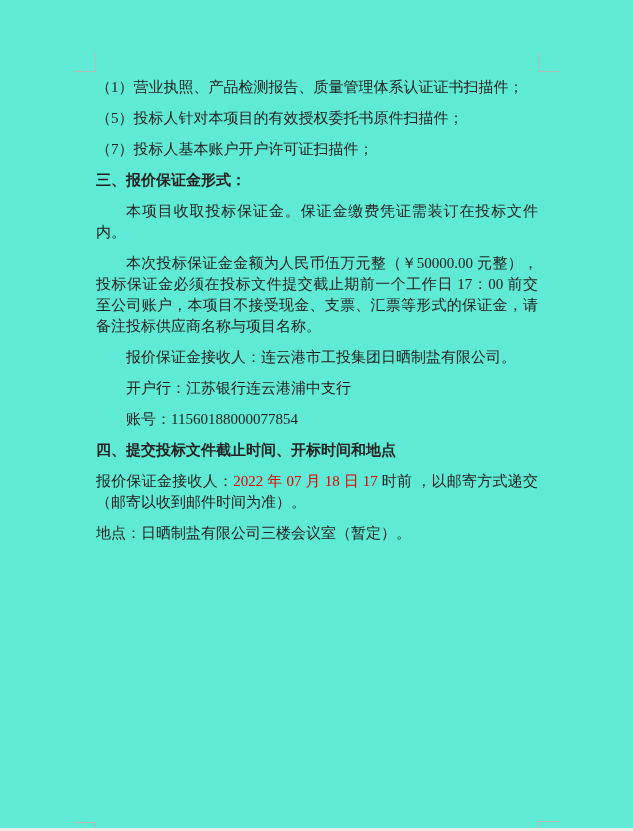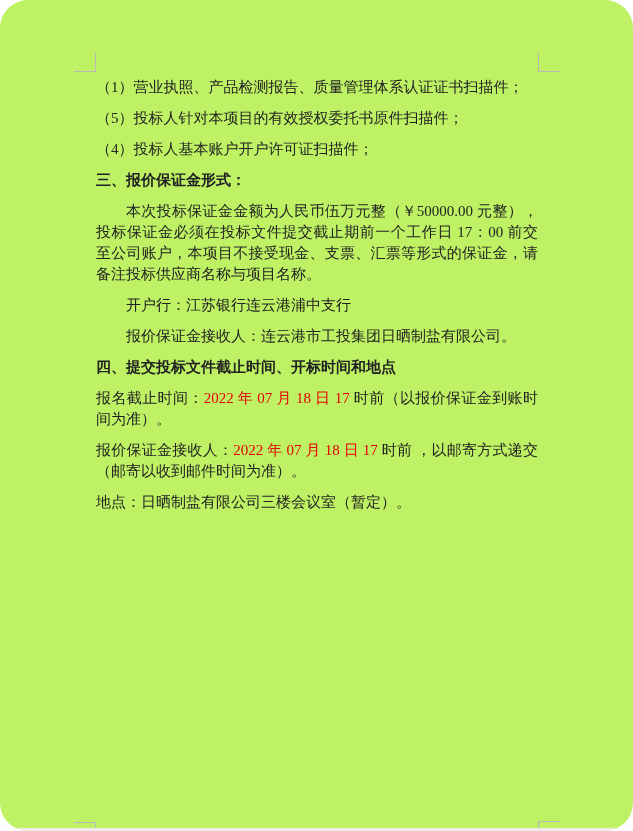--- a/index.html
+++ b/index.html
@@ -4,24 +4,23 @@
 <style>
   html, body {
     margin: 0;
     padding: 0;
     background: #ffffff;
   }
   .page {
     position: relative;
     width: 633px;
     height: 831px;
-    background: #bef264;
+    background: #5eead4;
     overflow: hidden;
     font-family: "Liberation Serif", "DejaVu Serif", serif;
-    border-radius: 28px;
   }
   .content {
     position: absolute;
     left: 96px;
     top: 71px;
     width: 442px;
     padding-top: 6px;
     color: #222222;
     font-size: 15px;
     line-height: 21px;
@@ -63,25 +62,26 @@
 
 <div class="page">
   <span class="mark mark-tl"></span>
   <span class="mark mark-tr"></span>
   <span class="mark mark-bl"></span>
   <span class="mark mark-br"></span>
 
   <div class="content">
       <p class="item"><span>（1）营业执照、产品检测报告、质量管理体系认证证书扫描件；</span></p>
       <p class="item"><span>（5）投标人针对本项目的有效授权委托书原件扫描件；</span></p>
-      <p class="item"><span>（4）投标人基本账户开户许可证扫描件；</span></p>
+      <p class="item"><span>（7）投标人基本账户开户许可证扫描件；</span></p>
       <p class="heading"><span>三、报价保证金形式：</span></p>
+      <p class="body"><span>本项目收取投标保证金。保证金缴费凭证需装订在投标文件内。</span></p>
       <p class="body"><span>本次投标保证金金额为人民币伍万元整（￥50000.00 元整），投标保证金必须在投标文件提交截止期前一个工作日 17：00 前交至公司账户，本项目不接受现金、支票、汇票等形式的保证金，请备注投标供应商名称与项目名称。</span></p>
+      <p class="body"><span>报价保证金接收人：连云港市工投集团日晒制盐有限公司。</span></p>
       <p class="body"><span>开户行：江苏银行连云港浦中支行</span></p>
-      <p class="body"><span>报价保证金接收人：连云港市工投集团日晒制盐有限公司。</span></p>
+      <p class="body"><span>账号：11560188000077854</span></p>
       <p class="heading"><span>四、提交投标文件截止时间、开标时间和地点</span></p>
-      <p class="plain"><span>报名截止时间：</span><span class="red">2022 年 07 月 18 日 17 </span><span>时前（以报价保证金到账时间为准）。</span></p>
       <p class="plain"><span>报价保证金接收人：</span><span class="red">2022 年 07 月 18 日 17 </span><span>时前 ，以邮寄方式递交（邮寄以收到邮件时间为准）。</span></p>
       <p class="plain"><span>地点：日晒制盐有限公司三楼会议室（暂定）。</span></p>
     </div>
 
   <div class="bottom-edge"></div>
 </div>
 
 </body></html>

